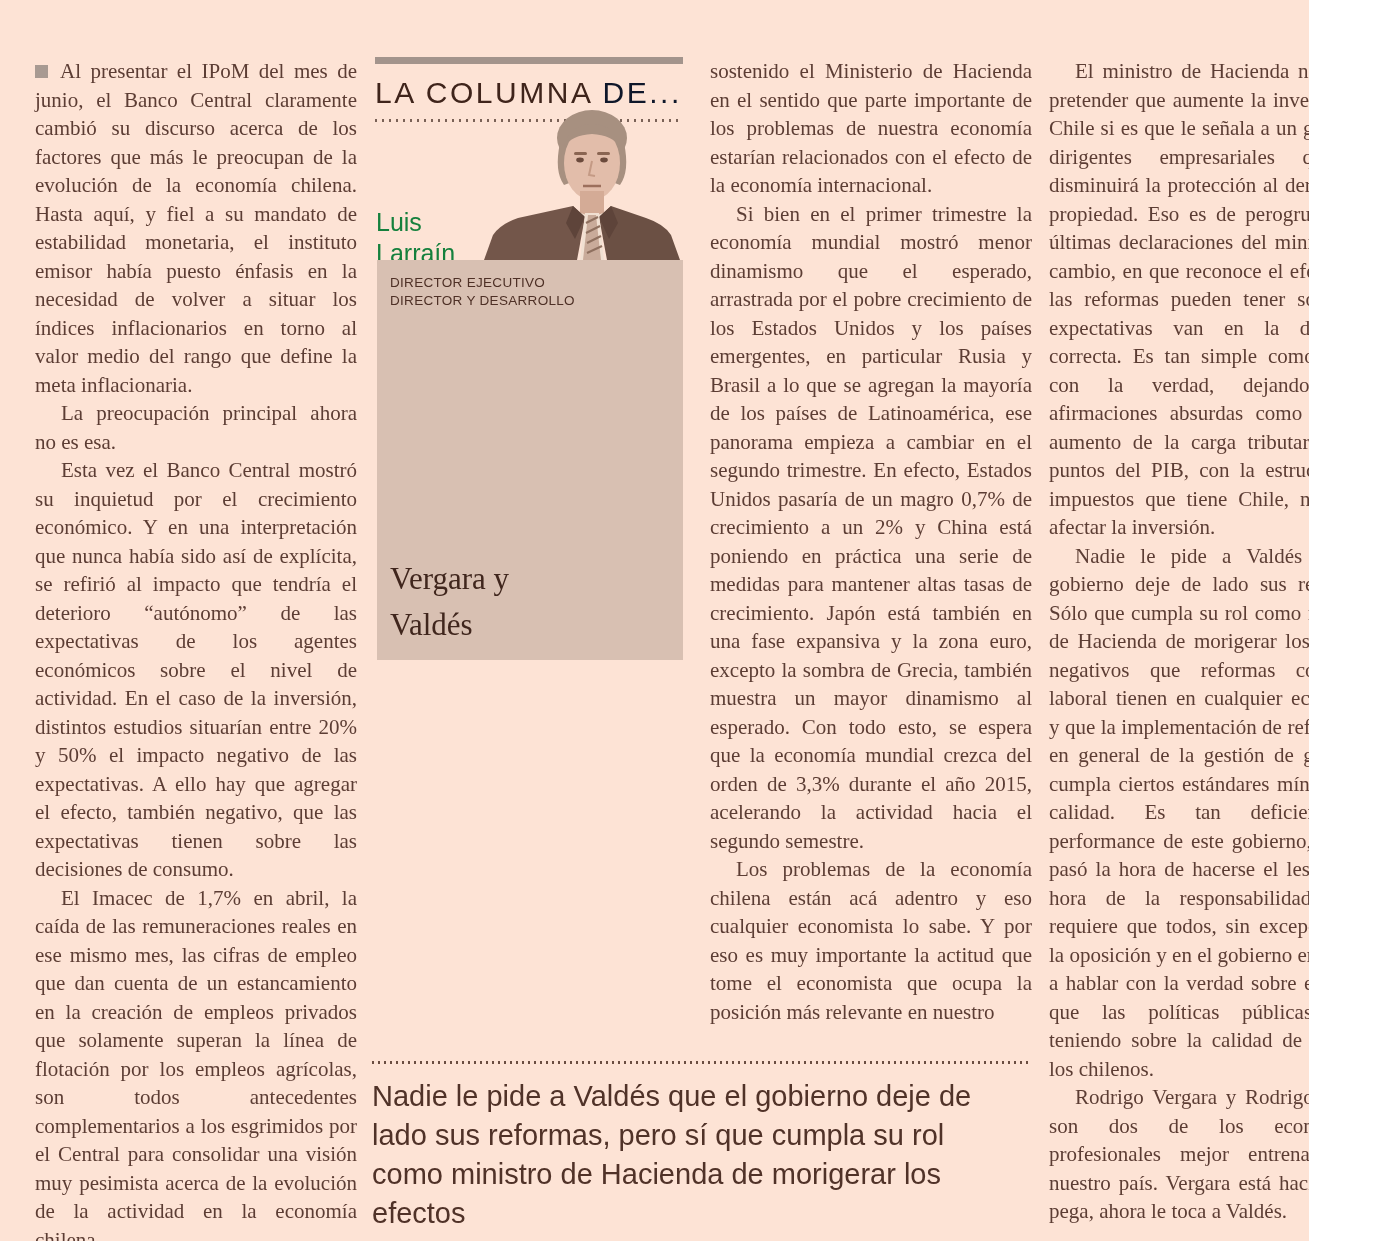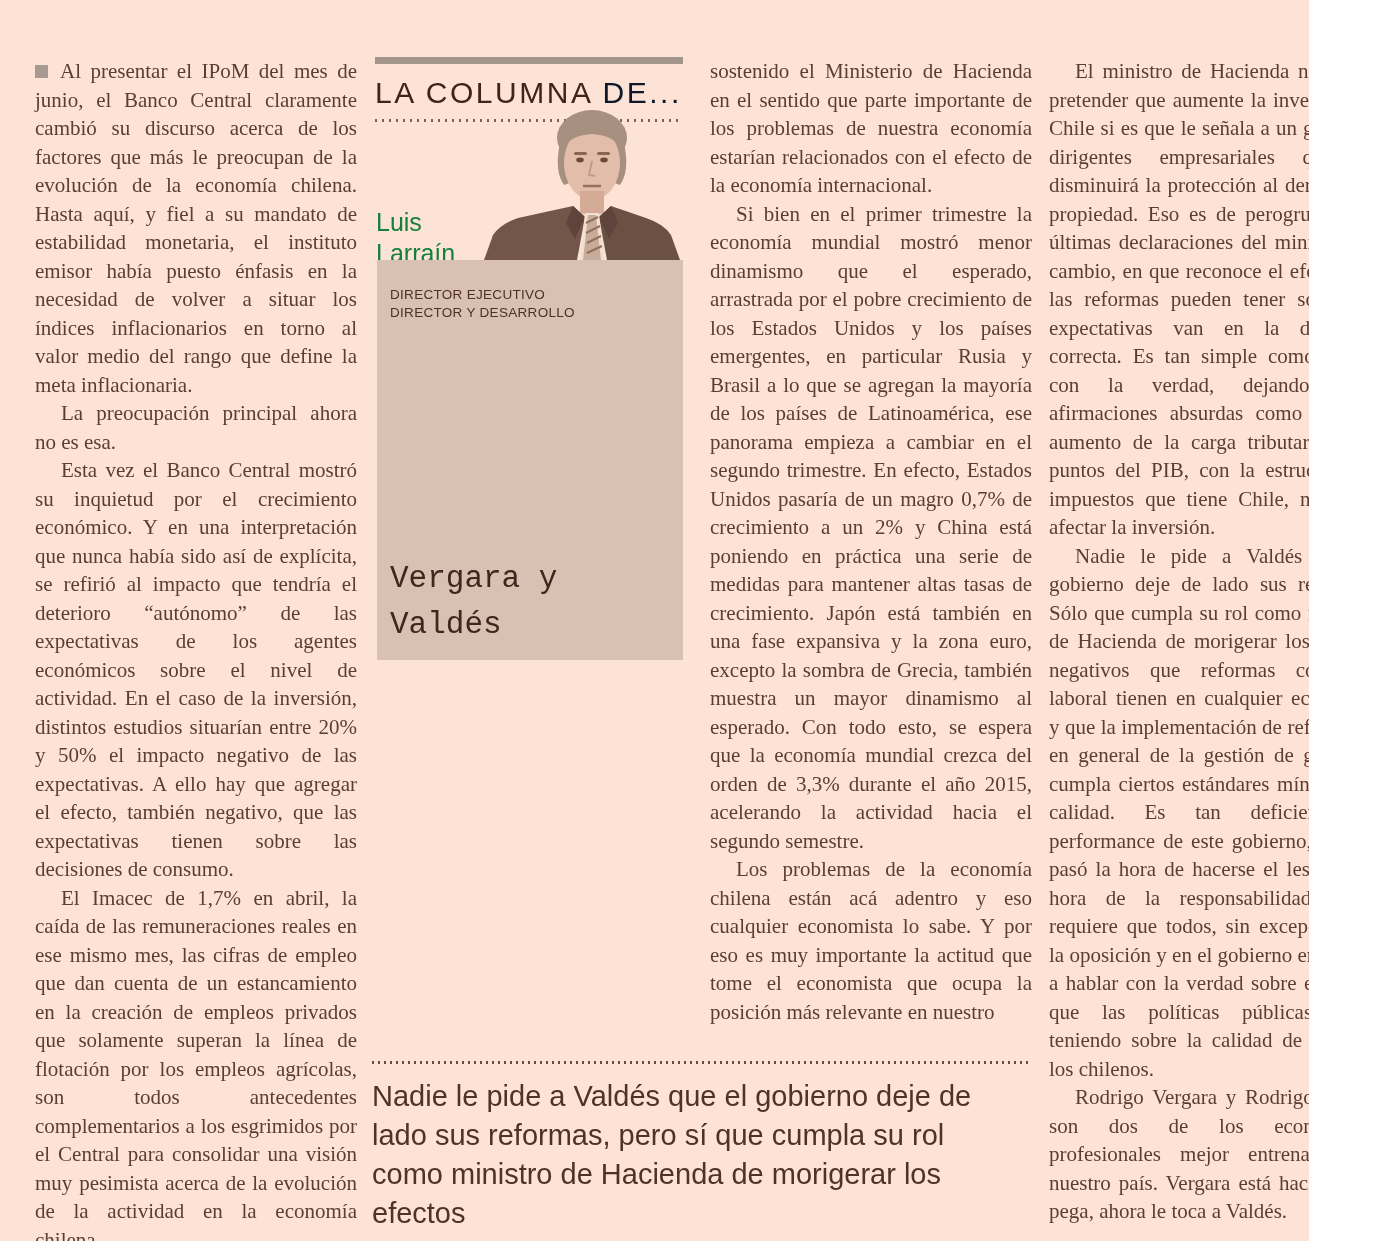--- a/index.html
+++ b/index.html
@@ -41,25 +41,25 @@
     font-size:25px; line-height:31px; color:#15803d;
   }
   .portrait { position:absolute; left:105px; top:48px; width:204px; height:155px; z-index:2; }
   .portrait svg { display:block; width:100%; height:100%; }
   .panel {
     position:absolute; left:2px; top:203px; width:306px; height:400px;
     background:#d8c0b2;
   }
   .role {
     padding:14px 0 0 13px; font-family:"Liberation Sans", sans-serif;
-    font-size:13.5px; line-height:18px; letter-spacing:0.3px; color:#4e3026;margin-top:12px;
+    font-size:13.5px; line-height:18px; letter-spacing:0.3px; color:#4e3026;
   }
   .column-title {
     position:absolute; left:13px; top:296px;
-    font-family:Liberation Mono, monospace;
+    font-family:Liberation Serif, serif;
     font-size:31px; line-height:46px; color:#40261d;
   }
 
   
   .pullquote { position:absolute; left:372px; top:1061px; width:660px; }
   .pullquote .dotted-rule {
     background:repeating-linear-gradient(90deg, #6a4d41 0 2px, transparent 2px 6px);
   }
   .pq-text {
     margin:13px 0 15px 0; width:648px;

